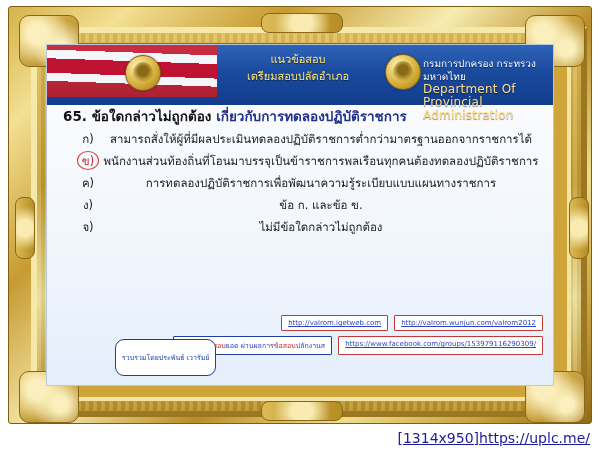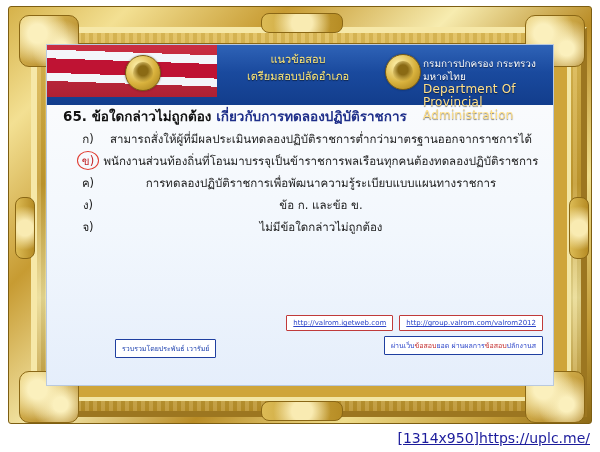--- a/index.html
+++ b/index.html
@@ -225,23 +225,23 @@
     background: #ffffff;
     color: #2b44c8;
     padding: 3px 6px;
     white-space: nowrap;
     border-radius: 1px;
   }
   .credit-box {
     border: 1px solid #1f3fa0;
     background: #ffffff;
     color: #1b3fae;
-    padding: 3px 6px;
+    padding: 12px 6px;
     white-space: nowrap;
-    border-radius: 1px;
+    border-radius: 9px;
     position: absolute;
     left: 4px;
     top: 24px;
   }
   .red { color: #c22a2a; }
 
   .watermark {
     position: absolute;
     right: 10px;
     bottom: 6px;
@@ -310,26 +310,27 @@
       </div>
       <div class="choice">
         <span class="label">จ)</span>
         <span class="text">ไม่มีข้อใดกล่าวไม่ถูกต้อง</span>
       </div>
     </div>
 
     <div class="links">
       <div class="link-row">
         <span class="link-box">http://valrom.igetweb.com</span>
-        <span class="link-box">http://group.valrom.com/valrom2012</span>
+        <span class="link-box">http://valrom.wunjun.com/valrom2012</span>
       </div>
       <div class="link-row">
         <span class="tag-box">
           <span>ผ่านเว็บ</span><span class="red">ข้อสอบ</span><span>ยอด ผ่านผลการ</span><span class="red">ข้อสอบ</span><span>ปลักงานส</span>
         </span>
+        <span class="link-box">https://www.facebook.com/groups/153979116290309/</span>
       </div>
       <span class="credit-box">รวบรวมโดยประพันธ์ เวารัมย์</span>
     </div>
 
   </div>
 
   <div class="watermark">[1314x950]https://uplc.me/</div>
 </div>
 
 </body></html>

